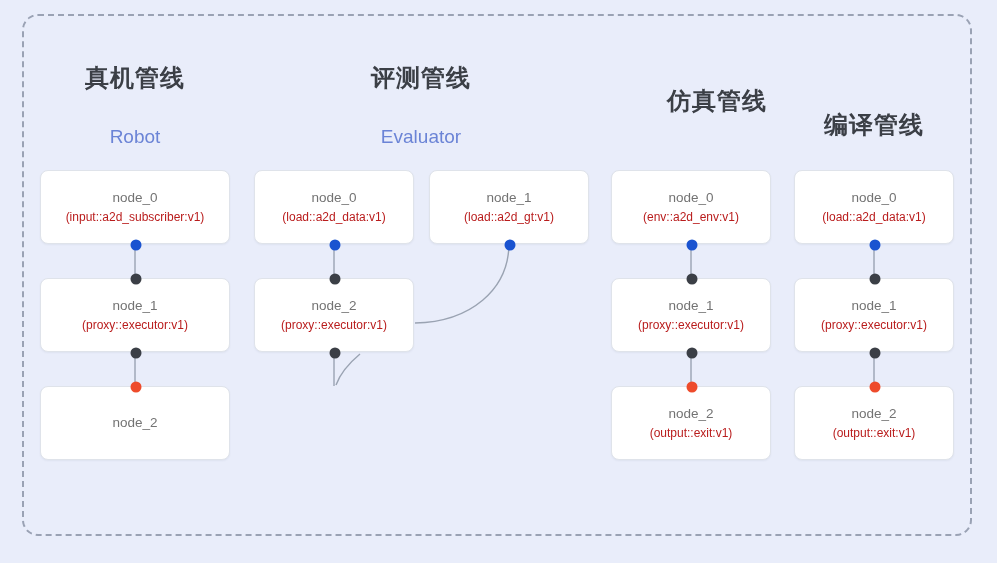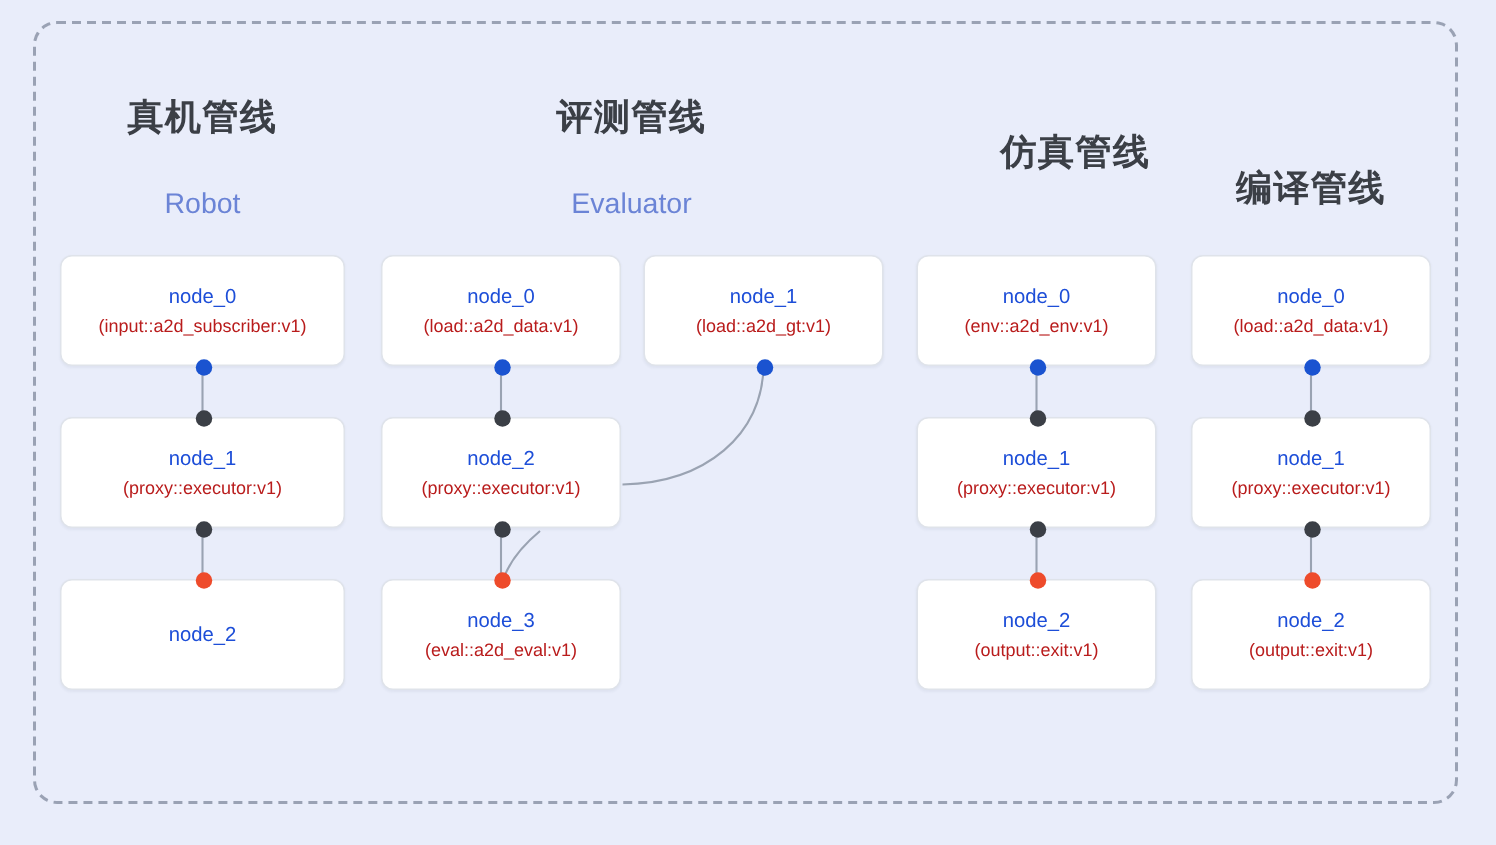--- a/index.html
+++ b/index.html
@@ -47,21 +47,21 @@
     border-radius: 8px;
     box-shadow: 0 1px 2px rgba(40,50,80,0.055);
     display: flex;
     flex-direction: column;
     align-items: center;
     justify-content: center;
     height: 74px;
   }
   .node-title {
     font-size: 13.5px;
-    color: #1d4ed8;
+    color: #737373;
     line-height: 1.5;
   }
   .node-sub {
     font-size: 12px;
     color: #b91c1c;
     line-height: 1.5;
     white-space: nowrap;
   }
   .port {
     position: absolute;
@@ -159,25 +159,20 @@
     <div class="port port-blue" style="left:80px; top:74px;"></div>
   </div>
 
   <div class="node" style="left:254px; top:278px; width:160px;">
     <div class="node-title">node_2</div>
     <div class="node-sub">(proxy::executor:v1)</div>
     <div class="port port-black" style="left:80px; top:0px;"></div>
     <div class="port port-black" style="left:80px; top:74px;"></div>
   </div>
 
-  <div class="node" style="left:254px; top:386px; width:160px;">
-    <div class="node-title">node_3</div>
-    <div class="node-sub">(eval::a2d_eval:v1)</div>
-    <div class="port port-red" style="left:80px; top:0px;"></div>
-  </div>
 
   <div class="node" style="left:611px; top:170px; width:160px;">
     <div class="node-title">node_0</div>
     <div class="node-sub">(env::a2d_env:v1)</div>
     <div class="port port-blue" style="left:80px; top:74px;"></div>
   </div>
 
   <div class="node" style="left:611px; top:278px; width:160px;">
     <div class="node-title">node_1</div>
     <div class="node-sub">(proxy::executor:v1)</div>

